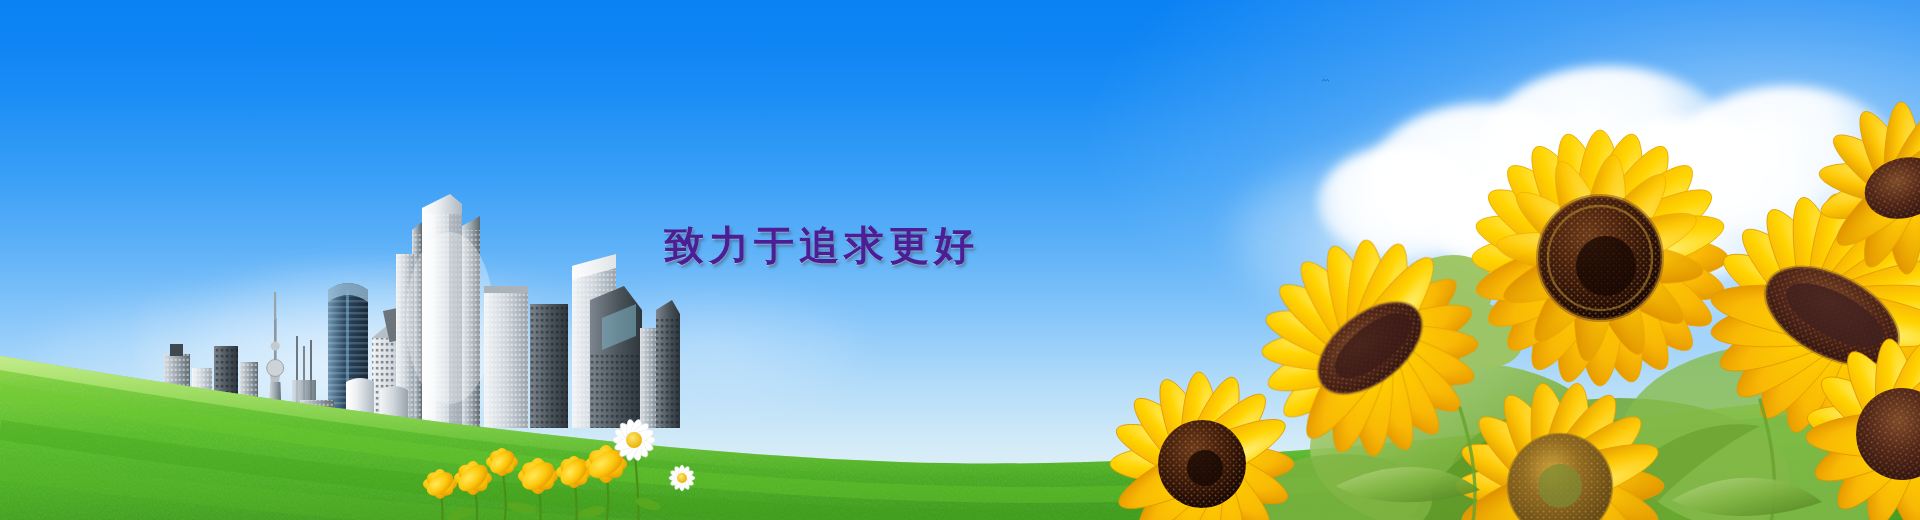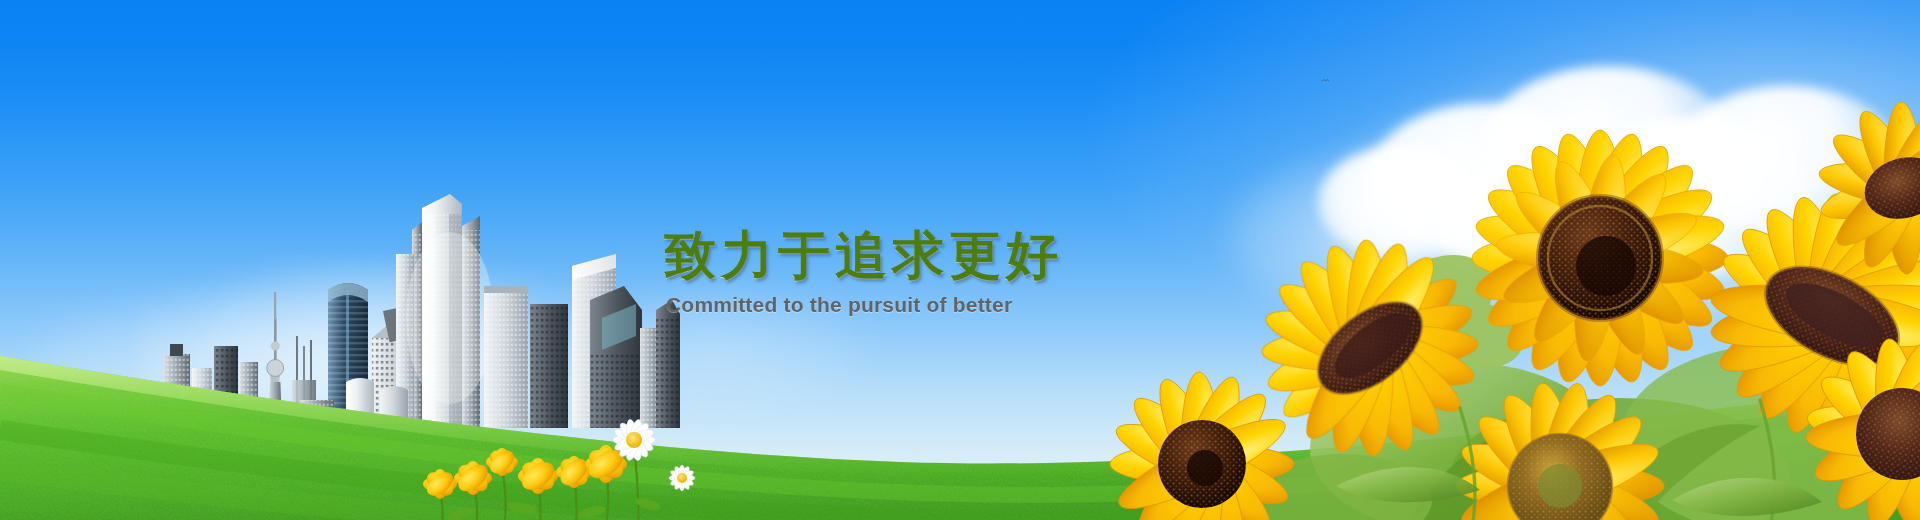--- a/index.html
+++ b/index.html
@@ -96,28 +96,29 @@
 
   
   .headline-block {
     position: absolute;
     left: 664px;
     top: 228px;
     width: 560px;
   }
   .headline {
     margin: 0;
-    font-size: 52px;
+    font-size: 40px;
     line-height: 1.06;
     font-weight: bold;
-    color: #4d7c0f;
+    color: #4c1d95;
     letter-spacing: 5px;
     text-shadow: 2px 3px 3px rgba(60,80,100,0.45),
                  0 1px 0 rgba(255,255,255,0.5);
     white-space: nowrap;
+    font-family: Liberation Mono, monospace;
   }
   .subline {
     margin: 10px 0 0 2px;
     font-size: 21px;
     font-weight: bold;
     color: #636363;
     letter-spacing: 0.2px;
     white-space: nowrap;
     text-shadow: 0 1px 1px rgba(255,255,255,0.4);
   }
@@ -650,16 +651,15 @@
       </g>
       <g fill="url(#leafG)" opacity="0.9">
         <path d="M176 438 C 230 410, 286 414, 320 442 C 272 458, 214 460, 176 438 Z"></path>
         <path d="M512 452 C 564 420, 626 424, 662 454 C 610 472, 550 474, 512 452 Z"></path>
       </g>
     </svg>
   </div>
 
   <div class="headline-block">
     <h1 class="headline">致力于追求更好</h1>
-    <p class="subline">Committed to the pursuit of better</p>
   </div>
 
 </div>
 
 </body></html>

